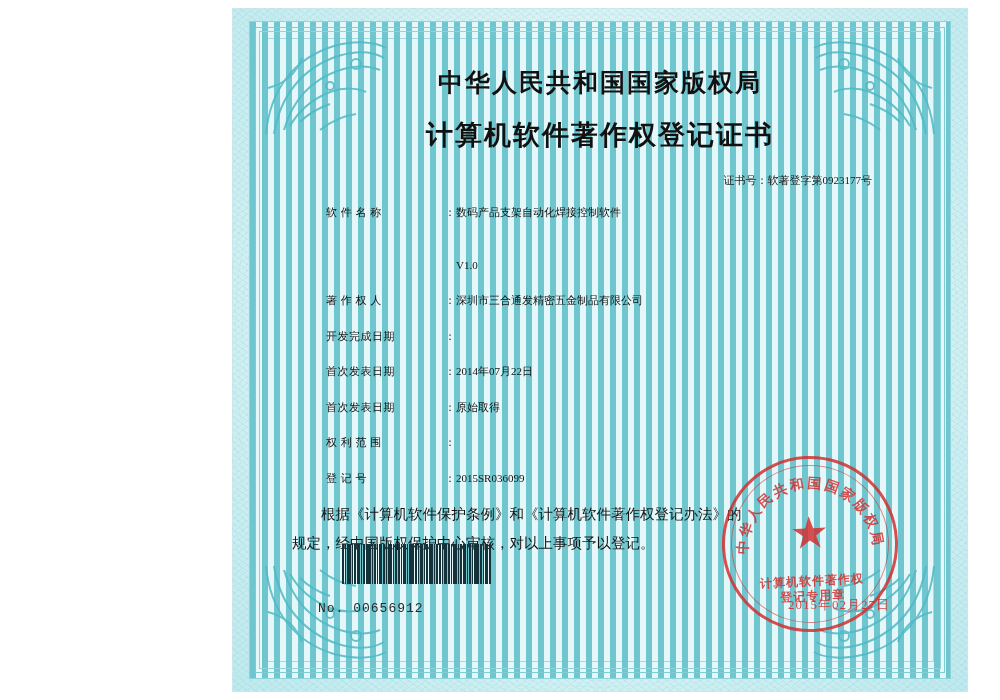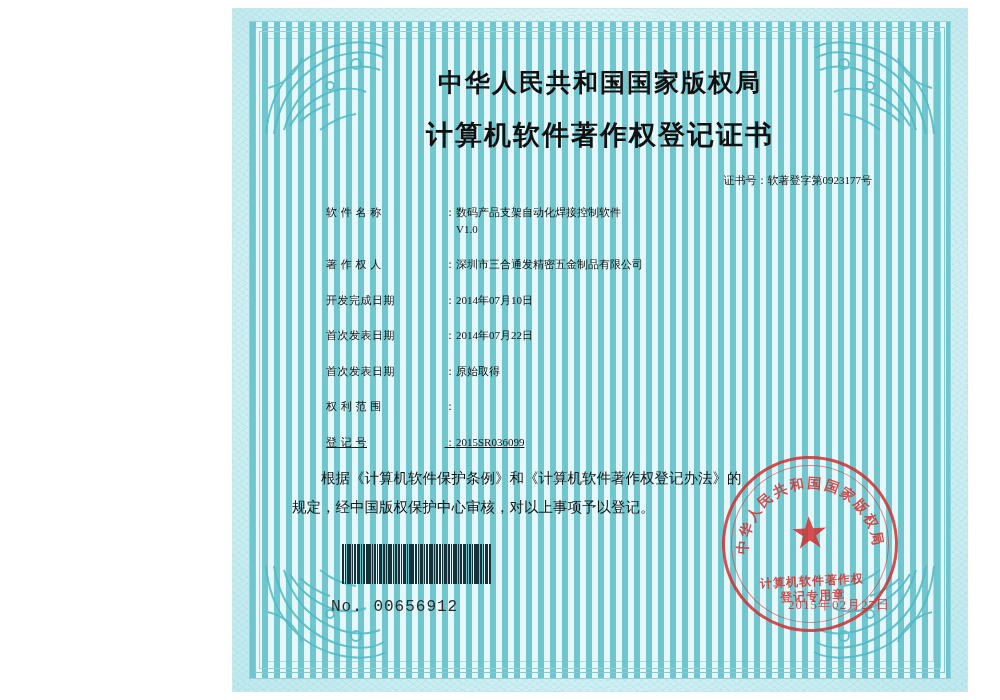--- a/index.html
+++ b/index.html
@@ -105,44 +105,44 @@
     line-height:1.5;
   }
   .lbl{
     width:118px;
     flex:0 0 118px;
     letter-spacing:.5px;
     color:#141414;
   }
   .colon{width:12px;flex:0 0 12px;text-align:center;}
   .val{flex:1;color:#141414;}
-  .val .line2{display:block;}
-  .row.tight{margin-bottom:14px;text-decoration:underline;}
+  .val .line2{display:block;margin-top:36px;}
+  .row.tight{margin-bottom:14px;}
   .statement{
     margin-top:10px;
     padding-right:26px;
     font-size:14.5px;
     line-height:2.0;
     color:#141414;
   }
   .statement p{margin:0;}
   .indent{text-indent:2em;}
 
   
   .barcode{
     position:absolute;
     left:110px;bottom:108px;
     width:160px;height:40px;
     display:flex;align-items:flex-end;
   }
   .barcode i{display:block;height:100%;background:#14323a;margin-right:1px;}
   .barcode-no{
     position:absolute;
-    left:99px;bottom:76px;
-    font-size:16px;
+    left:86px;bottom:76px;
+    font-size:13px;
     letter-spacing:1px;
     color:#2a2a2a;
     font-family:"Liberation Mono","DejaVu Sans Mono",monospace;
   }
   
   .seal{
     position:absolute;
     right:70px;bottom:60px;
     width:170px;height:170px;
     border-radius:50%;
@@ -279,21 +279,20 @@
 
         <div class="row">
           <span class="lbl">著 作 权 人</span>
           <span class="colon">：</span>
           <span class="val">深圳市三合通发精密五金制品有限公司</span>
         </div>
 
         <div class="row">
           <span class="lbl">开发完成日期</span>
           <span class="colon">：</span>
-          <span class="val">2014年07月10日</span>
         </div>
 
         <div class="row">
           <span class="lbl">首次发表日期</span>
           <span class="colon">：</span>
           <span class="val">2014年07月22日</span>
         </div>
 
         <div class="row">
           <span class="lbl">首次发表日期</span>

